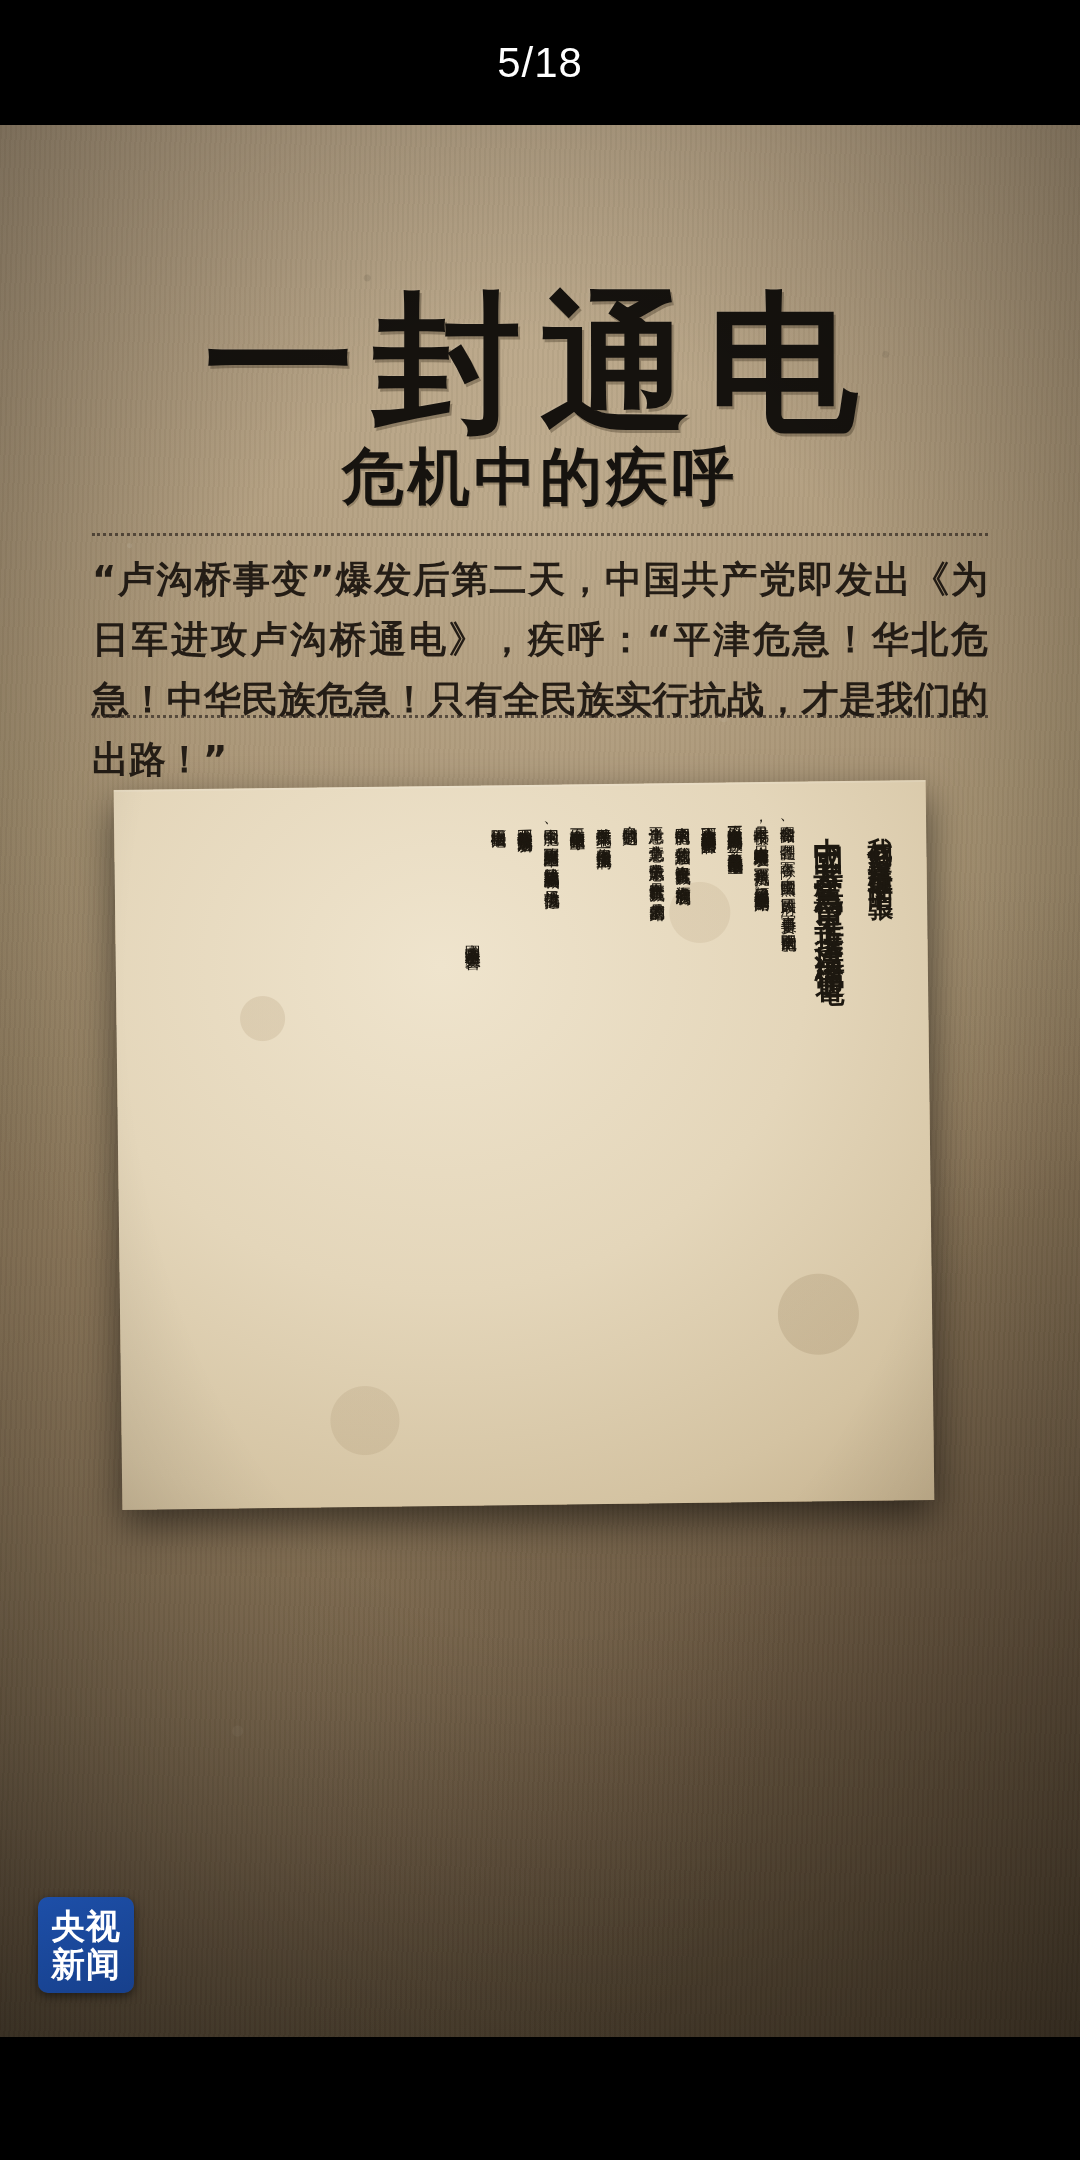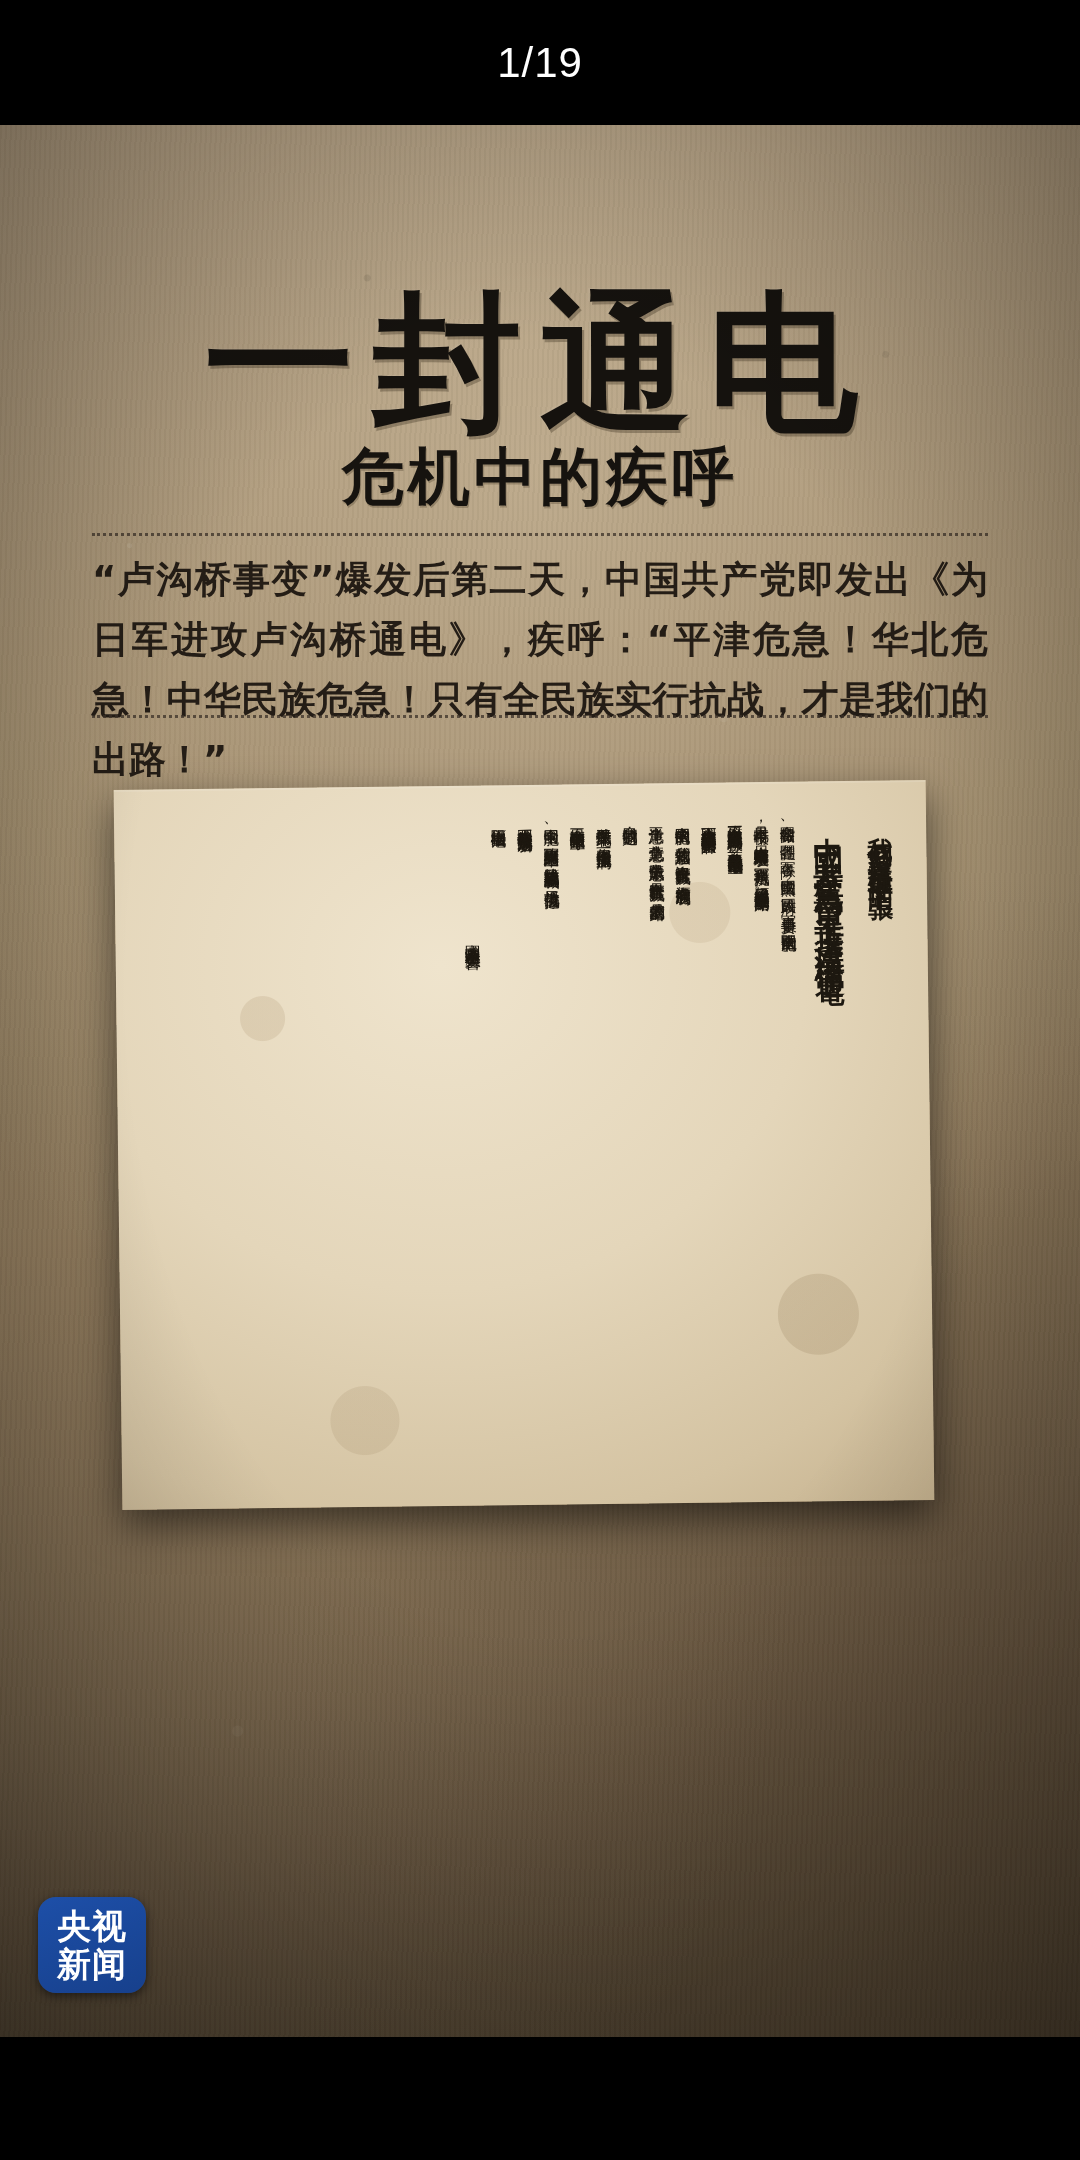--- a/index.html
+++ b/index.html
@@ -204,23 +204,23 @@
     letter-spacing: 1px;
     padding: 120px 6px 0 6px;
     height: 560px;
   }
 
   
   .logo {
     position: absolute;
     left: 38px;
     bottom: 44px;
-    width: 108px;
+    width: 96px;
     height: 96px;
-    border-radius: 18px;
+    border-radius: 10px;
     background: linear-gradient(160deg, #1d4fa8 0%, #17408c 100%);
     box-shadow: 0 3px 10px rgba(0,0,0,0.5);
     display: flex;
     flex-direction: column;
     align-items: center;
     justify-content: center;
     gap: 2px;
   }
   .logo span {
     display: block;
@@ -241,21 +241,21 @@
     height: 123px;
     background: #000;
   }
 </style>
 </head>
 <body>
 
 <div class="page">
 
   <div class="topbar">
-    <div class="counter">1/19</div>
+    <div class="counter">5/18</div>
   </div>
 
   <div class="poster">
     <div class="grain"></div>
 
     <div class="headline">一封通电</div>
     <div class="subhead">危机中的疾呼</div>
 
     <div class="rule top"></div>
     <div class="lead">“卢沟桥事变”爆发后第二天，中国共产党即发出《为日军进攻卢沟桥通电》，疾呼：“平津危急！华北危急！中华民族危急！只有全民族实行抗战，才是我们的出路！”</div>

